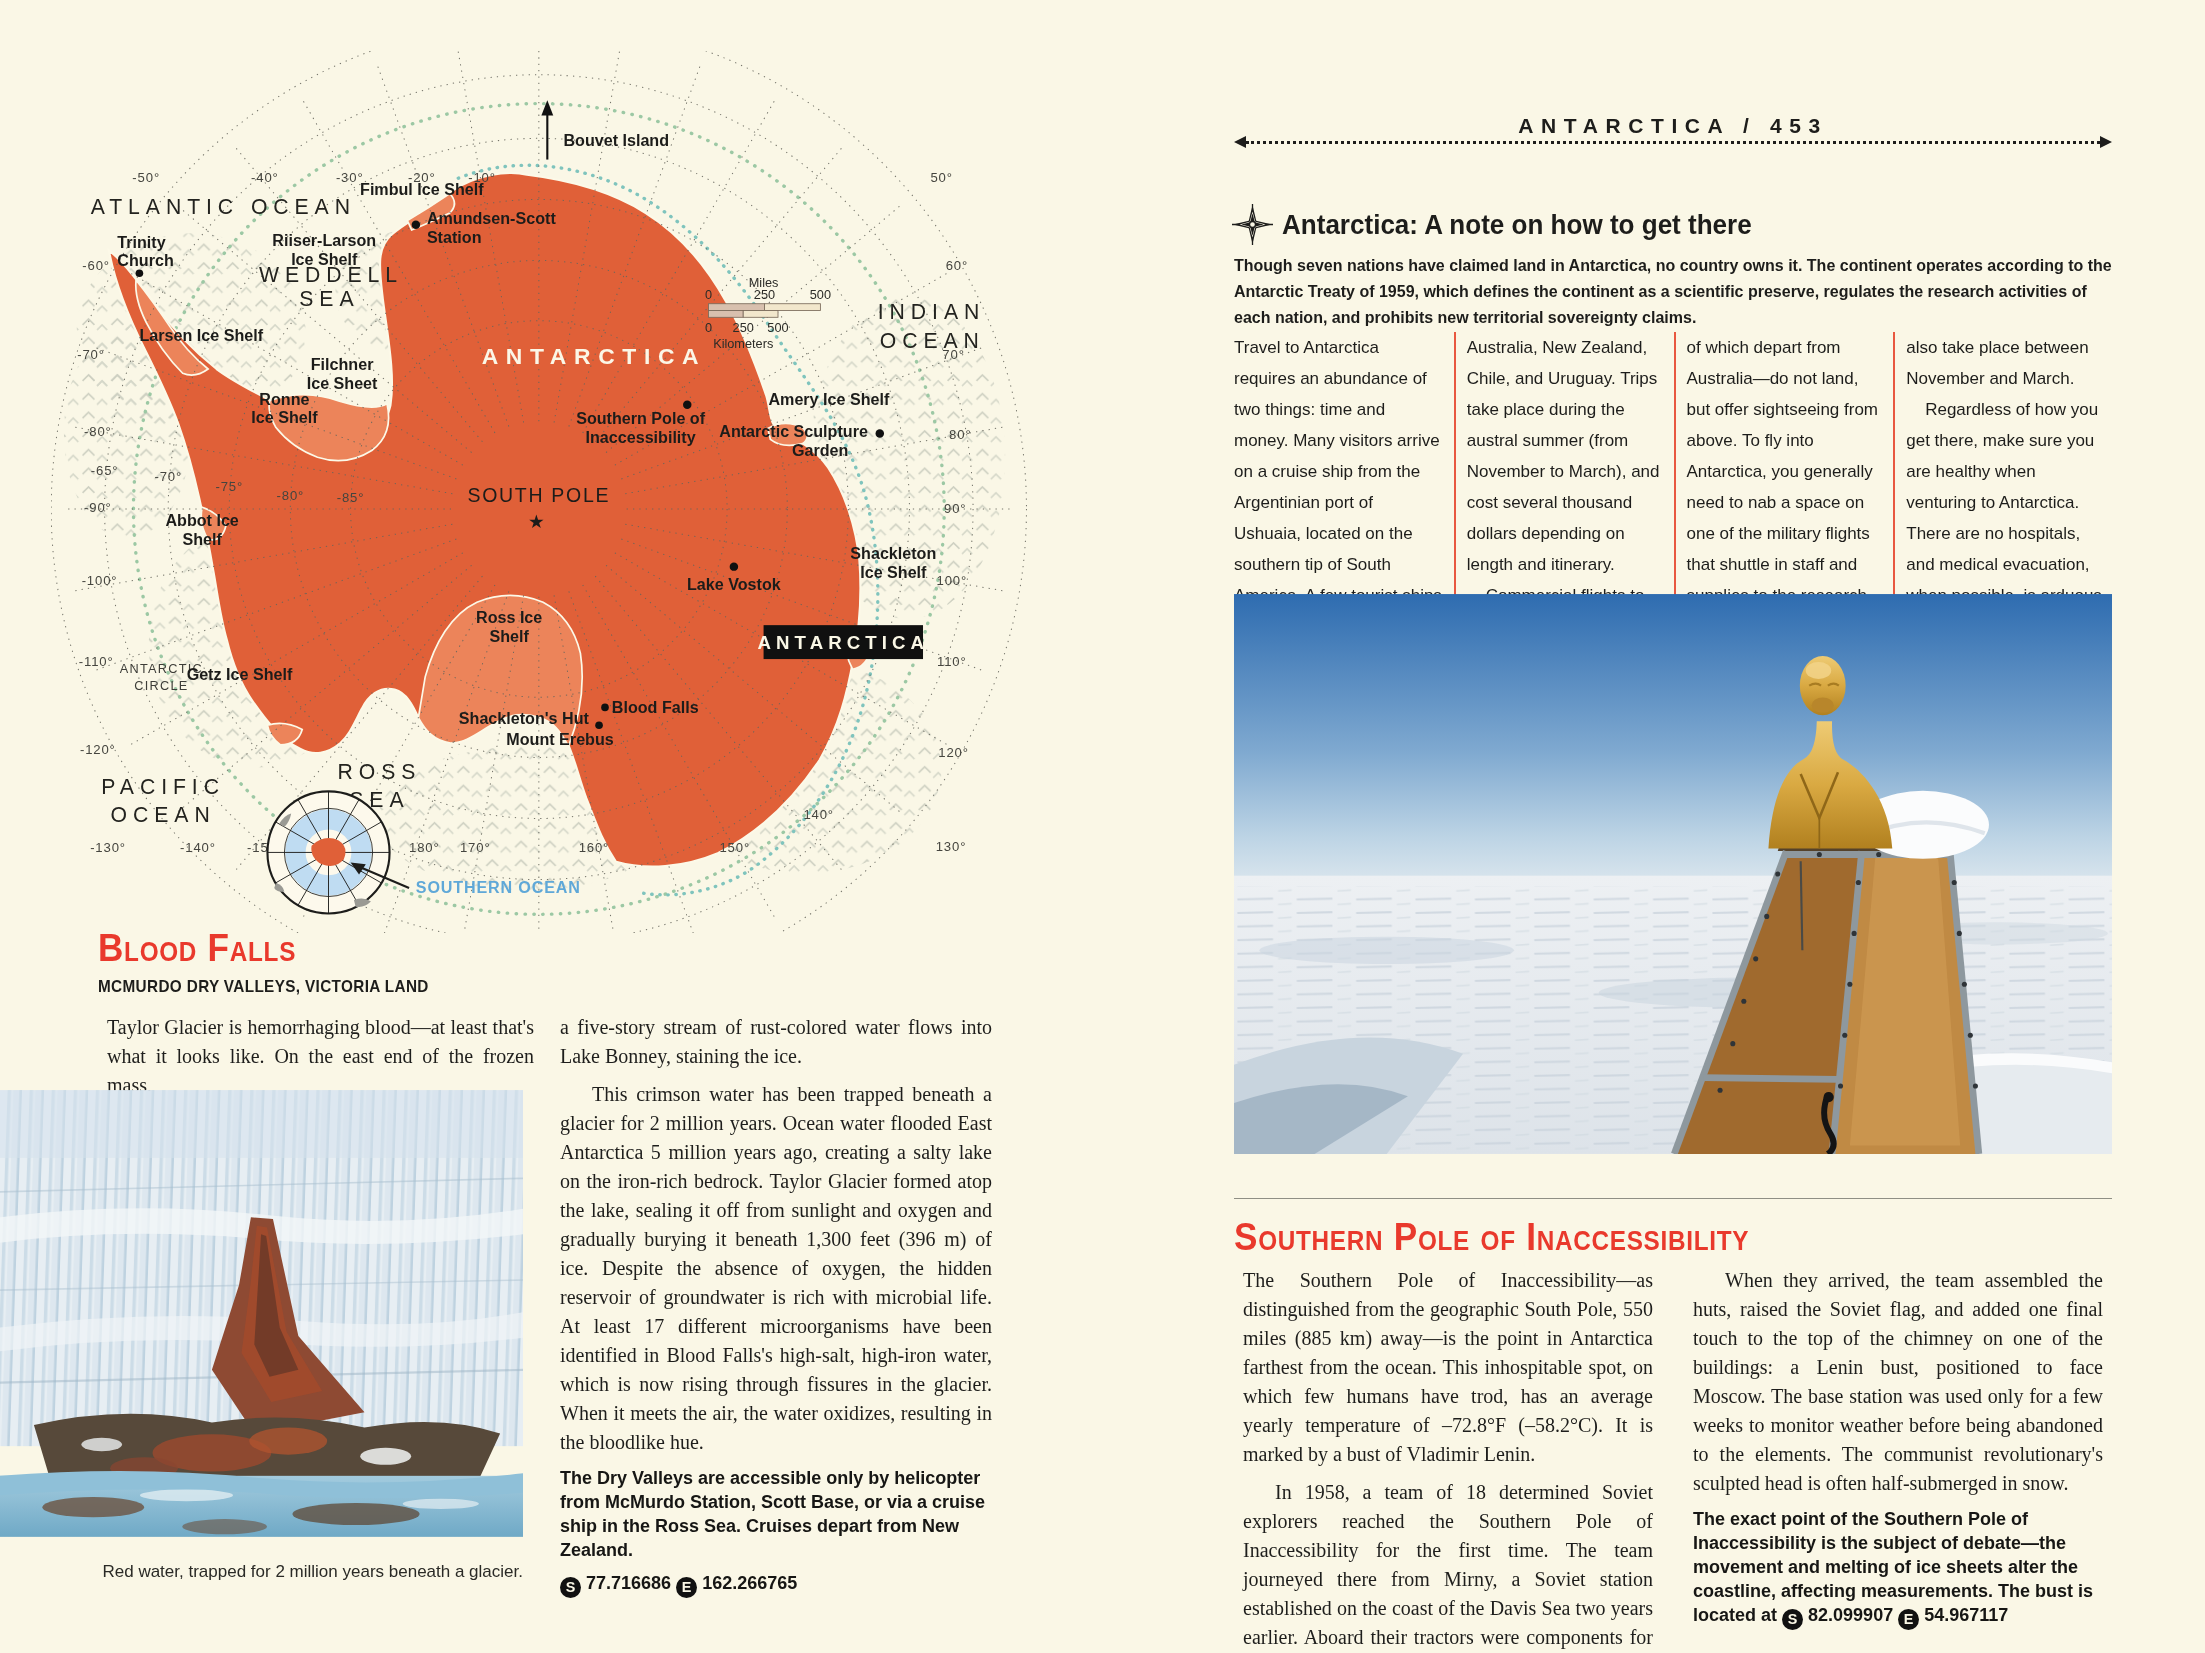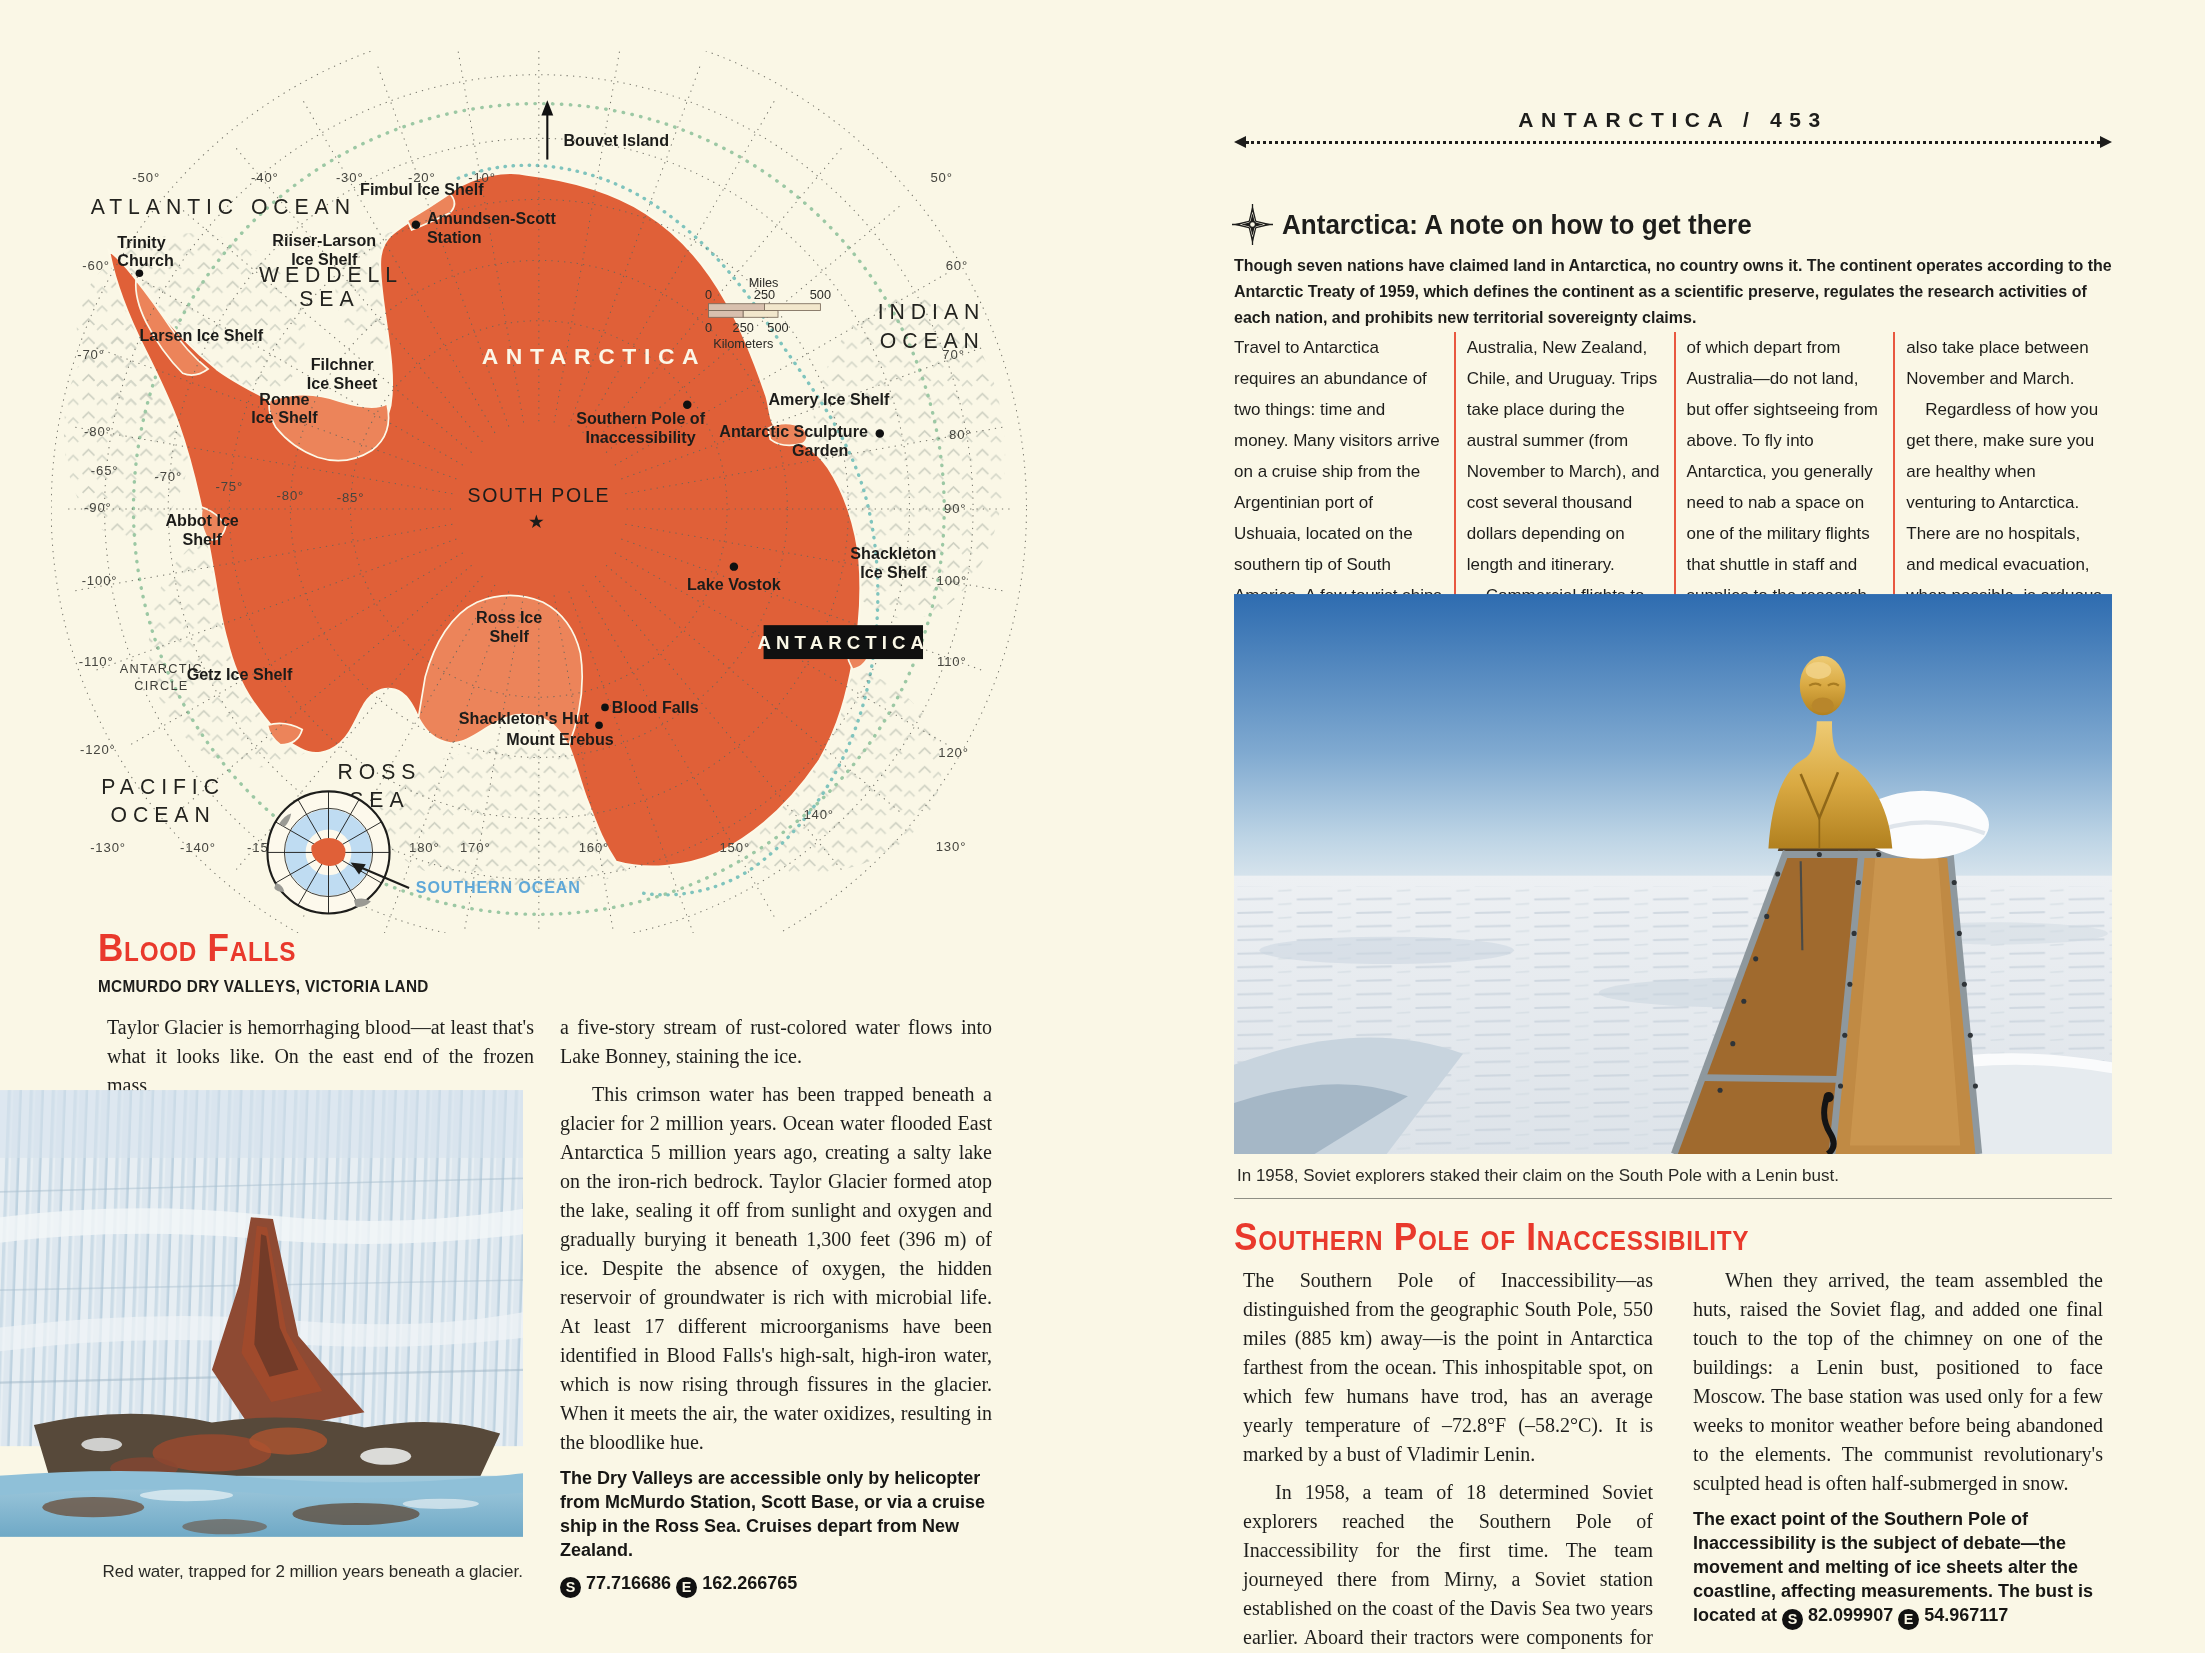--- a/index.html
+++ b/index.html
@@ -339,21 +339,21 @@
     <rect y="455" width="617" height="72" fill="url(#lake)"></rect>
     <path d="M0,455 Q 160,442 310,458 Q 460,470 617,452 L 617,475 Q 440,488 300,475 Q 150,466 0,478 Z" fill="#8FC0D8"></path>
     <ellipse cx="110" cy="492" rx="60" ry="12" fill="#6B5240" opacity=".8"></ellipse>
     <ellipse cx="420" cy="500" rx="75" ry="13" fill="#5E4836" opacity=".75"></ellipse>
     <ellipse cx="265" cy="515" rx="50" ry="9" fill="#6B5240" opacity=".6"></ellipse>
     <ellipse cx="220" cy="478" rx="55" ry="7" fill="#EAF2F5" opacity=".7"></ellipse>
     <ellipse cx="520" cy="488" rx="45" ry="6" fill="#E4EEF2" opacity=".7"></ellipse>
   </svg>
   <div class="abs caption" style="left:0;top:1562px;width:523px;text-align:right">Red water, trapped for 2 million years beneath a glacier.</div>
 
-  <div class="abs pheader" style="left:1234px;top:108px;width:878px">ANTARCTICA / 453</div>
+  <div class="abs pheader" style="left:1234px;top:114px;width:878px">ANTARCTICA / 453</div>
   <div class="abs rule" style="left:1234px;top:136px;width:878px">
     <div class="tri l"></div>
     <div class="dots"></div>
     <div class="tri r"></div>
   </div>
 
   <svg class="abs" style="left:1232px;top:204px" width="41" height="41" viewBox="0 0 44 44">
     <line x1="0" y1="22" x2="44" y2="22" stroke="#1d1d1b" stroke-width="1.4"></line>
     <line x1="22" y1="0" x2="22" y2="44" stroke="#1d1d1b" stroke-width="1.4"></line>
     <polygon points="22,1 26,18 43,22 26,26 22,43 18,26 1,22 18,18" fill="#1d1d1b"></polygon>
@@ -451,21 +451,20 @@
 
     <path d="M 630,300 C 634,238 650,206 672,194 Q 686,187 687,150 L 705,150 Q 704,187 718,195
              C 740,207 772,240 776,300 Z" fill="url(#gold)"></path>
     <path d="M 668,212 L 690,264 L 712,210" stroke="#8F6718" stroke-width="3" fill="none"></path>
     <path d="M 690,264 L 690,300" stroke="#8F6718" stroke-width="2" fill="none"></path>
     <ellipse cx="694" cy="108" rx="27" ry="35" fill="url(#gold)"></ellipse>
     <ellipse cx="689" cy="90" rx="15" ry="10" fill="#F2D489" opacity=".85"></ellipse>
     <ellipse cx="694" cy="131" rx="13" ry="9" fill="#B8862B"></ellipse>
     <path d="M 678,108 q 8,-5 14,0 M 700,108 q 7,-5 13,0" stroke="#A87C22" stroke-width="2.5" fill="none"></path>
   </svg>
-  <div class="abs caption" style="left:1237px;top:1166px;width:874px">In 1958, Soviet explorers staked their claim on the South Pole with a Lenin bust.</div>
   <div class="abs hrline" style="left:1234px;top:1198px;width:878px"></div>
 
   <div class="abs bigtitle" style="left:1234px;top:1215px">Southern Pole of Inaccessibility</div>
 
   <div class="abs serif" style="left:1234px;top:1257px;width:428px">
     <p>The Southern Pole of Inaccessibility—as distinguished from the geographic South Pole, 550 miles (885 km) away—is the point in Antarctica farthest from the ocean. This inhospitable spot, on which few humans have trod, has an average yearly temperature of –72.8°F (–58.2°C). It is marked by a bust of Vladimir Lenin.</p>
     <p class="indent">In 1958, a team of 18 determined Soviet explorers reached the Southern Pole of Inaccessibility for the first time. The team journeyed there from Mirny, a Soviet station established on the coast of the Davis Sea two years earlier. Aboard their tractors were components for the prefabricated wooden huts that would form a new four-person research station.</p>
   </div>
   <div class="abs serif" style="left:1684px;top:1257px;width:428px">
     <p class="indent">When they arrived, the team assembled the huts, raised the Soviet flag, and added one final touch to the top of the chimney on one of the buildings: a Lenin bust, positioned to face Moscow. The base station was used only for a few weeks to monitor weather before being abandoned to the elements. The communist revolutionary's sculpted head is often half-submerged in snow.</p>

